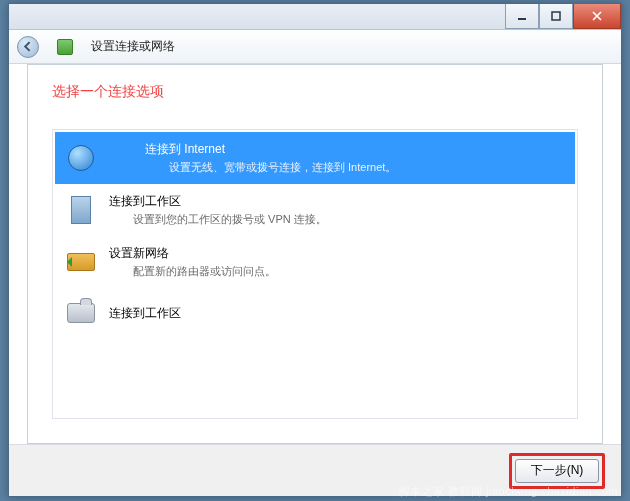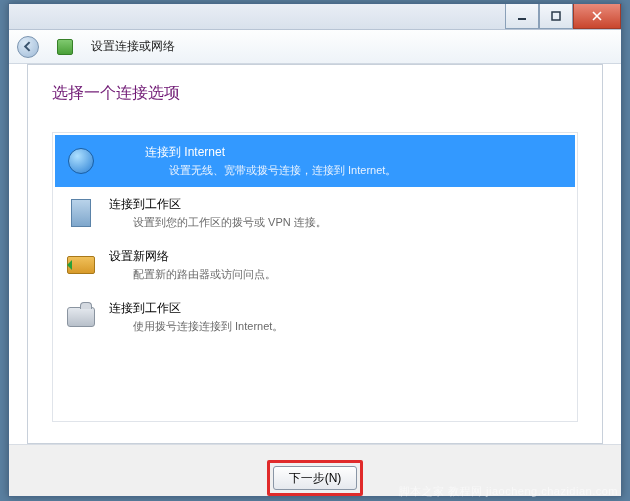--- a/index.html
+++ b/index.html
@@ -64,21 +64,21 @@
   }
   .header-title { font-size: 12px; color: #1a1a1a; }
 
   .content {
     position: absolute;
     left: 18px; right: 18px; top: 60px; bottom: 52px;
     background: #fff;
     border: 1px solid #c8d0da;
     padding: 18px 24px;
   }
-  .heading { color: #701a75; font-size: 16px; font-weight: normal; margin-bottom: 28px; }
+  .heading { color: #ef4444; font-size: 14px; font-weight: normal; margin-bottom: 28px; }
 
   .list {
     border: 1px solid #e0e4ea;
     padding: 2px;
     height: 290px;
   }
   .item {
     display: flex; align-items: center;
     gap: 12px;
     padding: 9px 10px;
@@ -132,21 +132,21 @@
     background:#d4d9e0;
   }
 
   .footer {
     position: absolute;
     left: 0; right: 0; bottom: 0;
     height: 52px;
     background: #f0f0f0;
     border-top: 1px solid #d8dde4;
     display: flex; align-items: center; justify-content: flex-end;
-    padding: 0 16px; gap: 10px; flex-direction: column;
+    padding: 0 16px; gap: 10px;
   }
   .btn {
     min-width: 84px; height: 24px;
     background: linear-gradient(#fefefe, #e6e9ee);
     border: 1px solid #8a96a6;
     border-radius: 3px;
     font-size: 12px;
     display: flex; align-items: center; justify-content: center;
   }
   .hl {
@@ -232,21 +232,20 @@
           <div class="item-desc">配置新的路由器或访问问点。</div>
         </div>
       </div>
 
       <div class="item">
         <div class="icon">
             <div class="ico-phone"></div>
           </div>
         <div>
           <div class="item-title">连接到工作区</div>
-          <div class="item-desc">使用拨号连接连接到 Internet。</div>
         </div>
       </div>
 
     </div>
   </div>
 
   <div class="footer">
     <div class="hl">
       <div class="btn">下一步(N)</div>
     </div>

